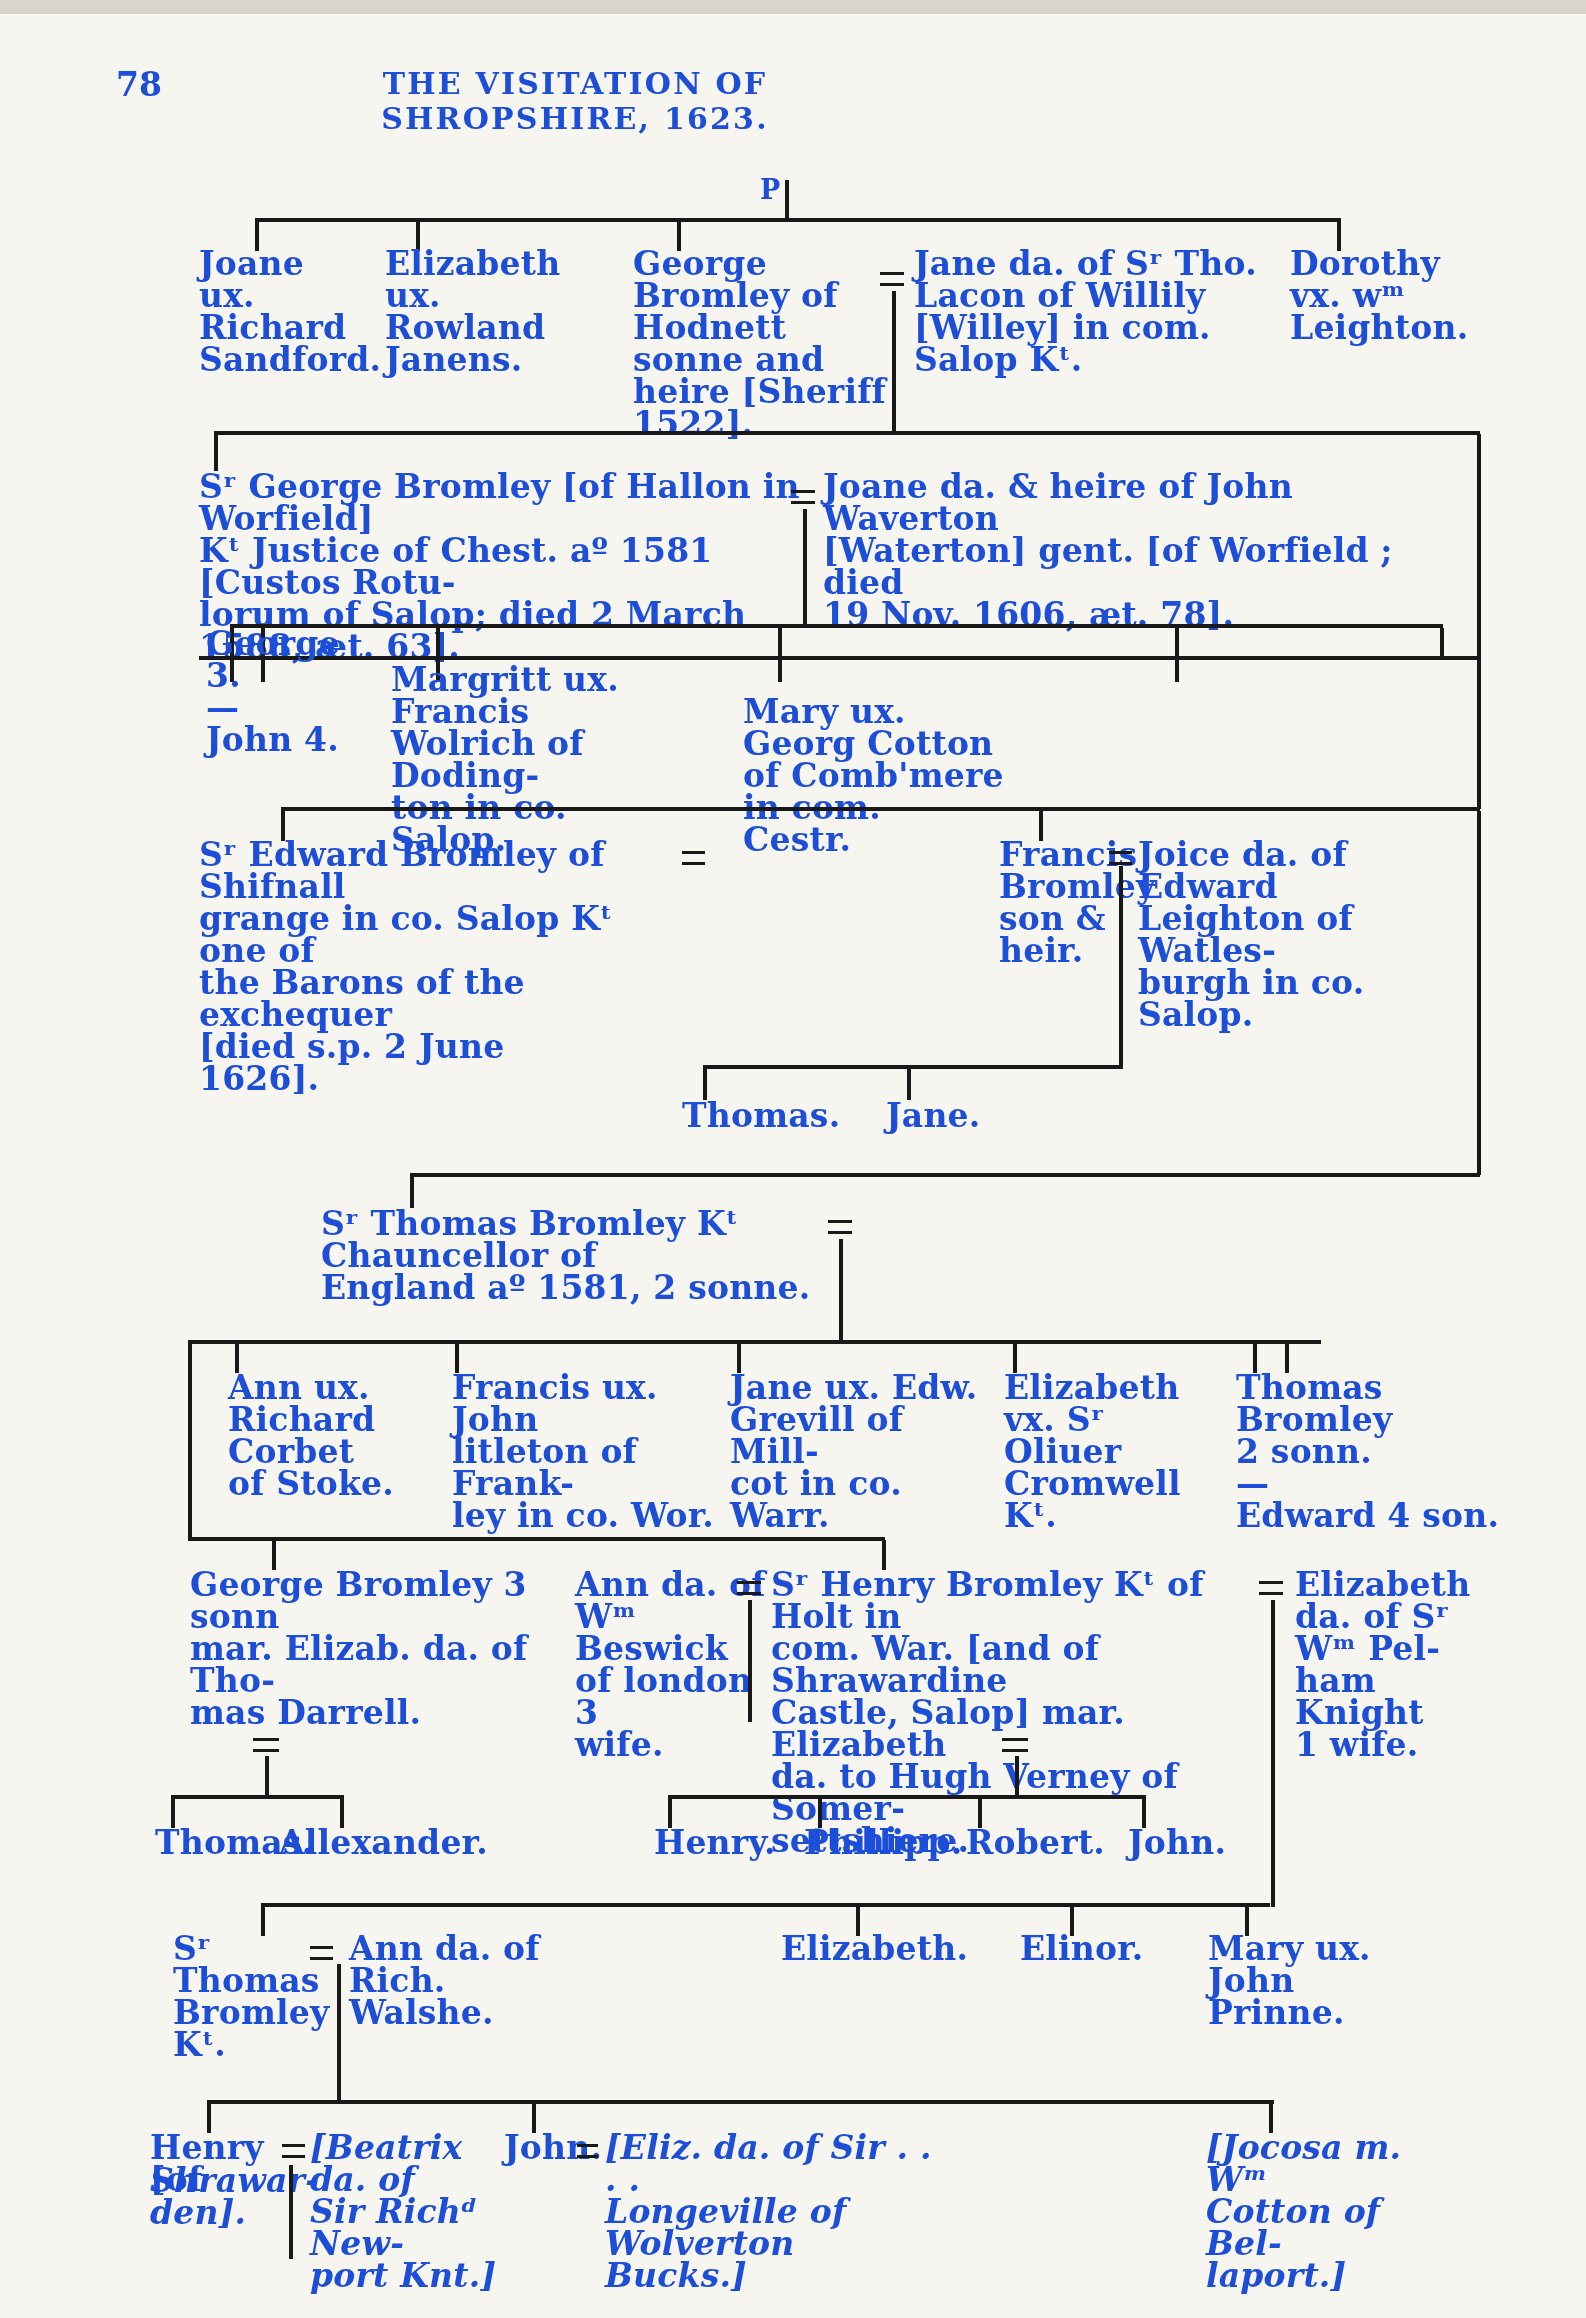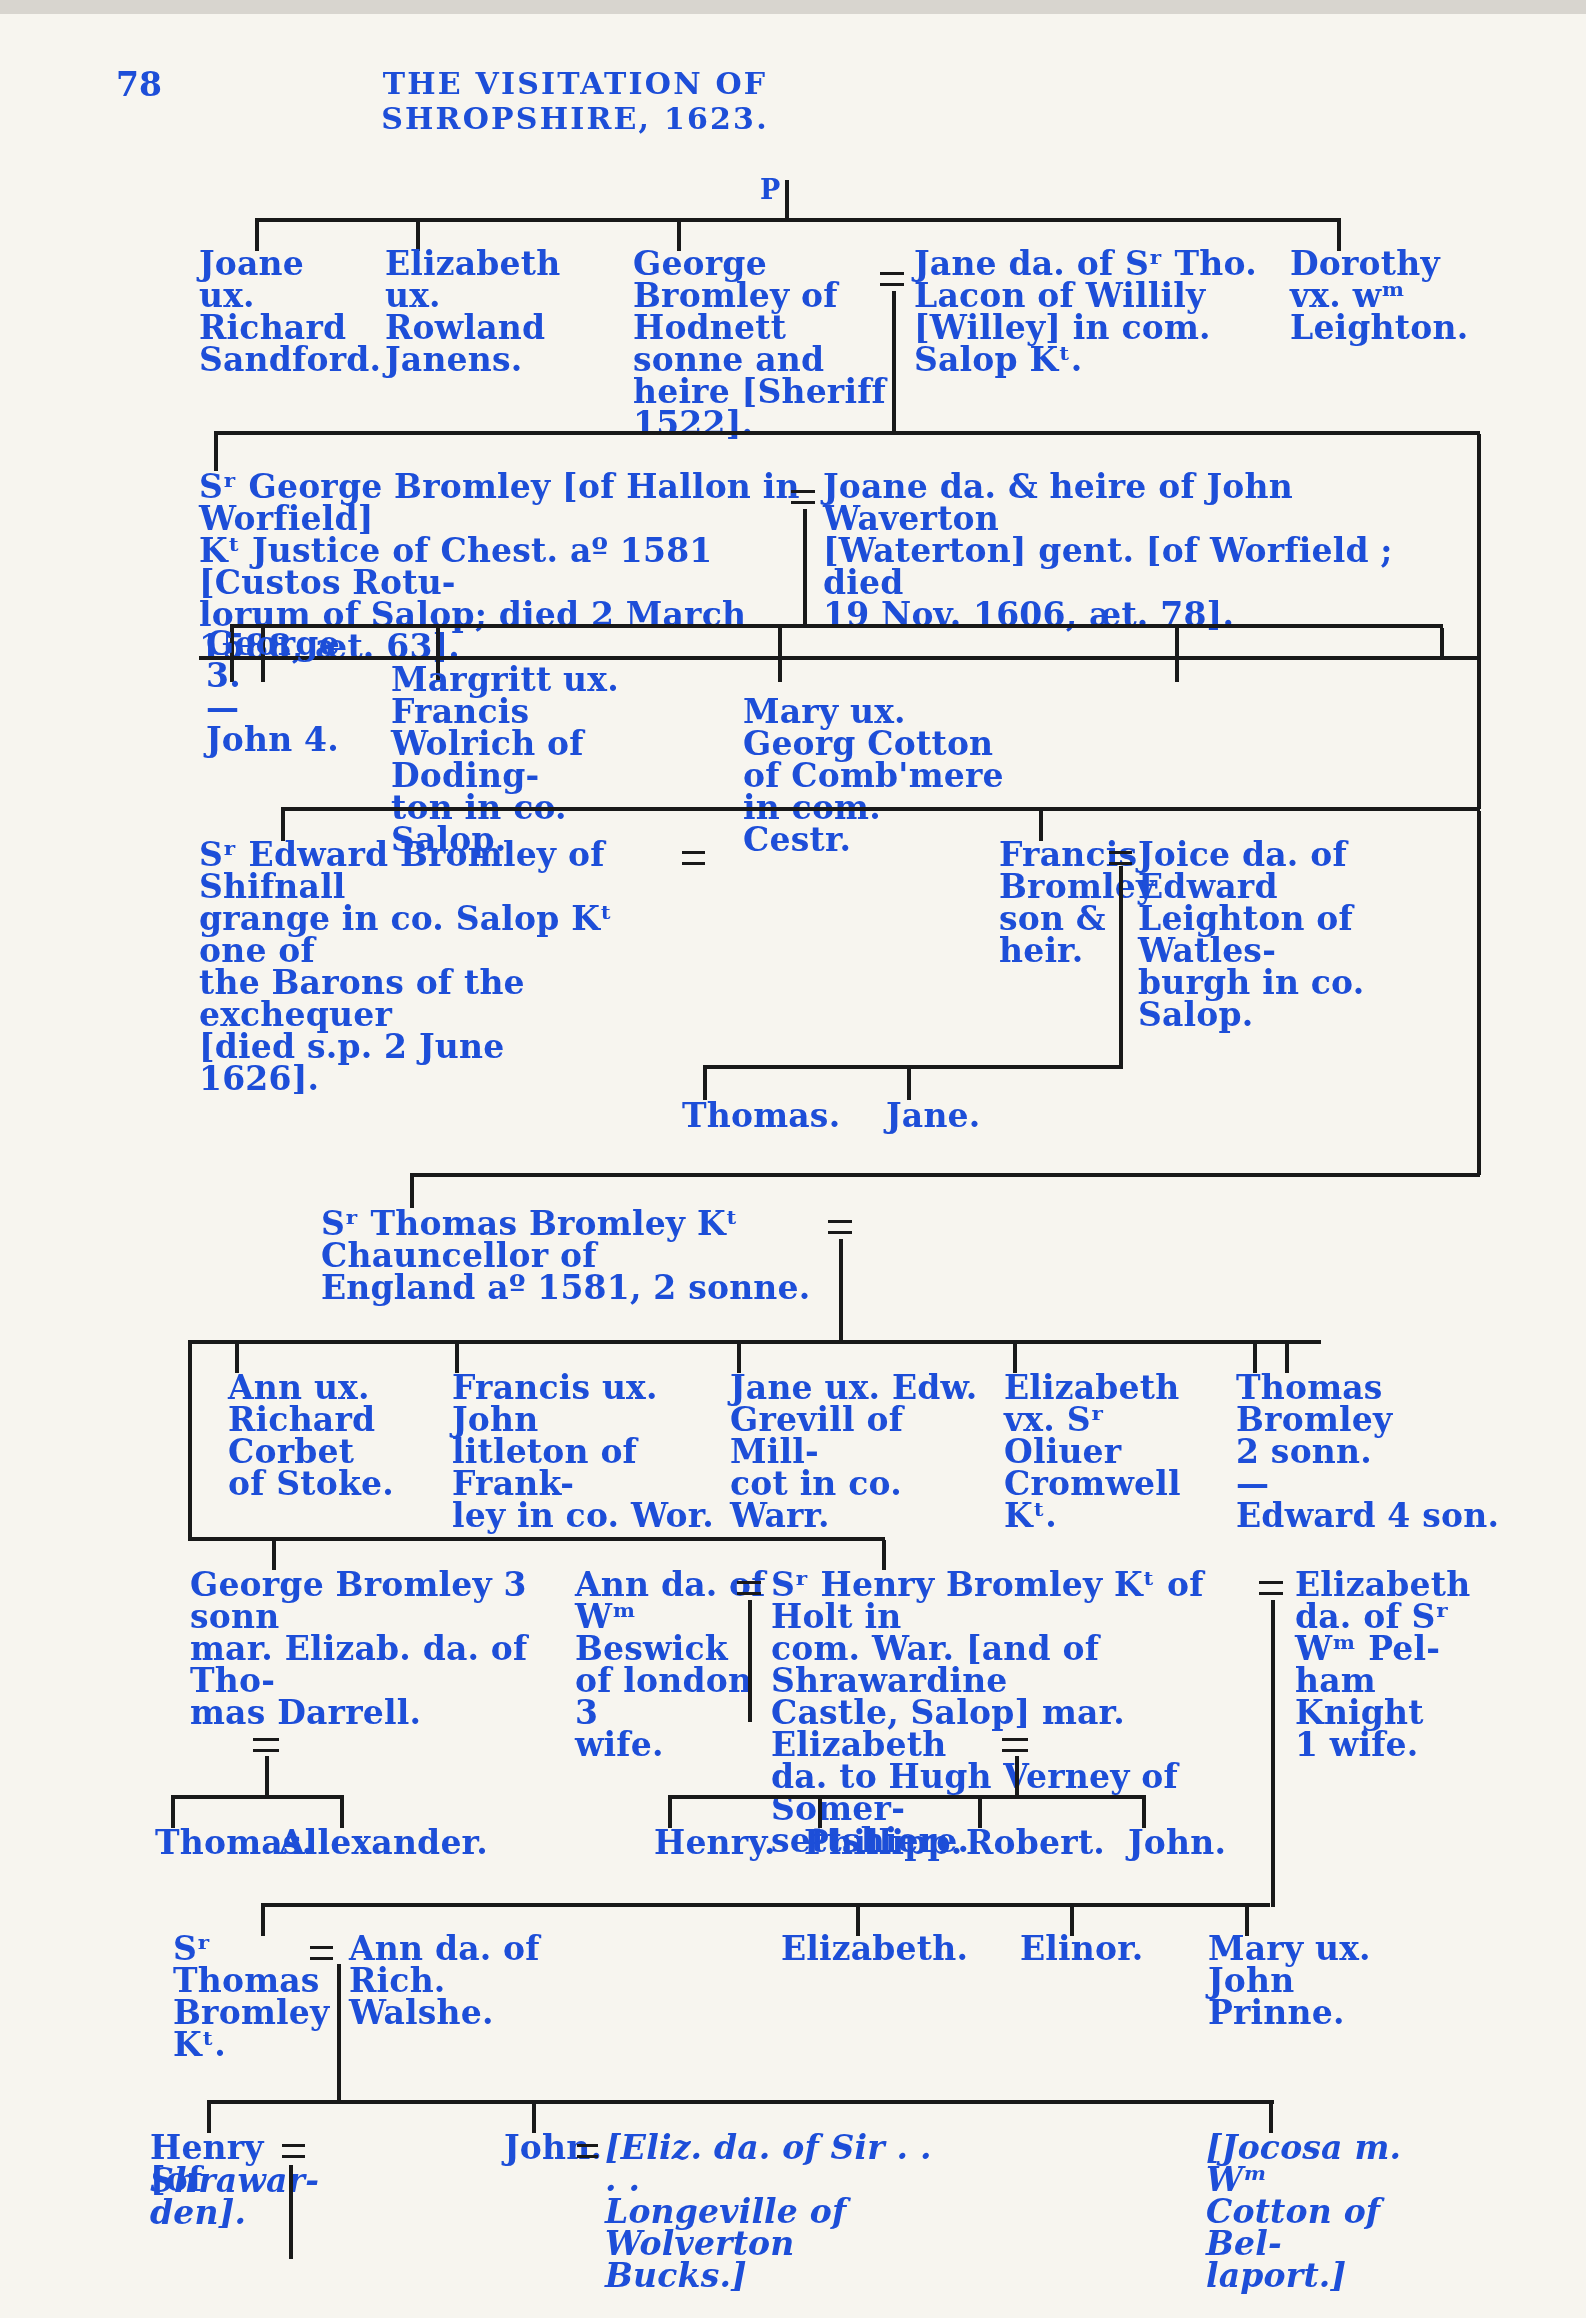--- a/index.html
+++ b/index.html
@@ -220,20 +220,23 @@
   <div class="hl" style="left:207px;top:2086px;width:1067px"></div>
   <div class="vl" style="left:207px;top:2089px;height:30px"></div>
   <div class="vl" style="left:532px;top:2089px;height:30px"></div>
   <div class="vl" style="left:1269px;top:2089px;height:30px"></div>
 
   <div class="node" style="left:150px;top:2118px;width:148px">Henry [of</div>
   <div class="node italic" style="left:150px;top:2151px;width:148px">Shrawar-
 den].</div>
   <div class="marr" style="left:282px;top:2130px;width:23px"></div>
   <div class="vl" style="left:289px;top:2151px;height:94px"></div>
+  <div class="node italic" style="left:310px;top:2118px;width:209px">[Beatrix da. of
+Sir Richᵈ New-
+port Knt.]</div>
   <div class="node" style="left:504px;top:2118px;width:96px">John.</div>
   <div class="marr" style="left:577px;top:2130px;width:21px"></div>
   <div class="node italic" style="left:605px;top:2118px;width:349px">[Eliz. da. of Sir . . . .
 Longeville of Wolverton
 Bucks.]</div>
   <div class="node italic" style="left:1206px;top:2118px;width:261px">[Jocosa m. Wᵐ
 Cotton of Bel-
 laport.]</div>
 
 </div>

